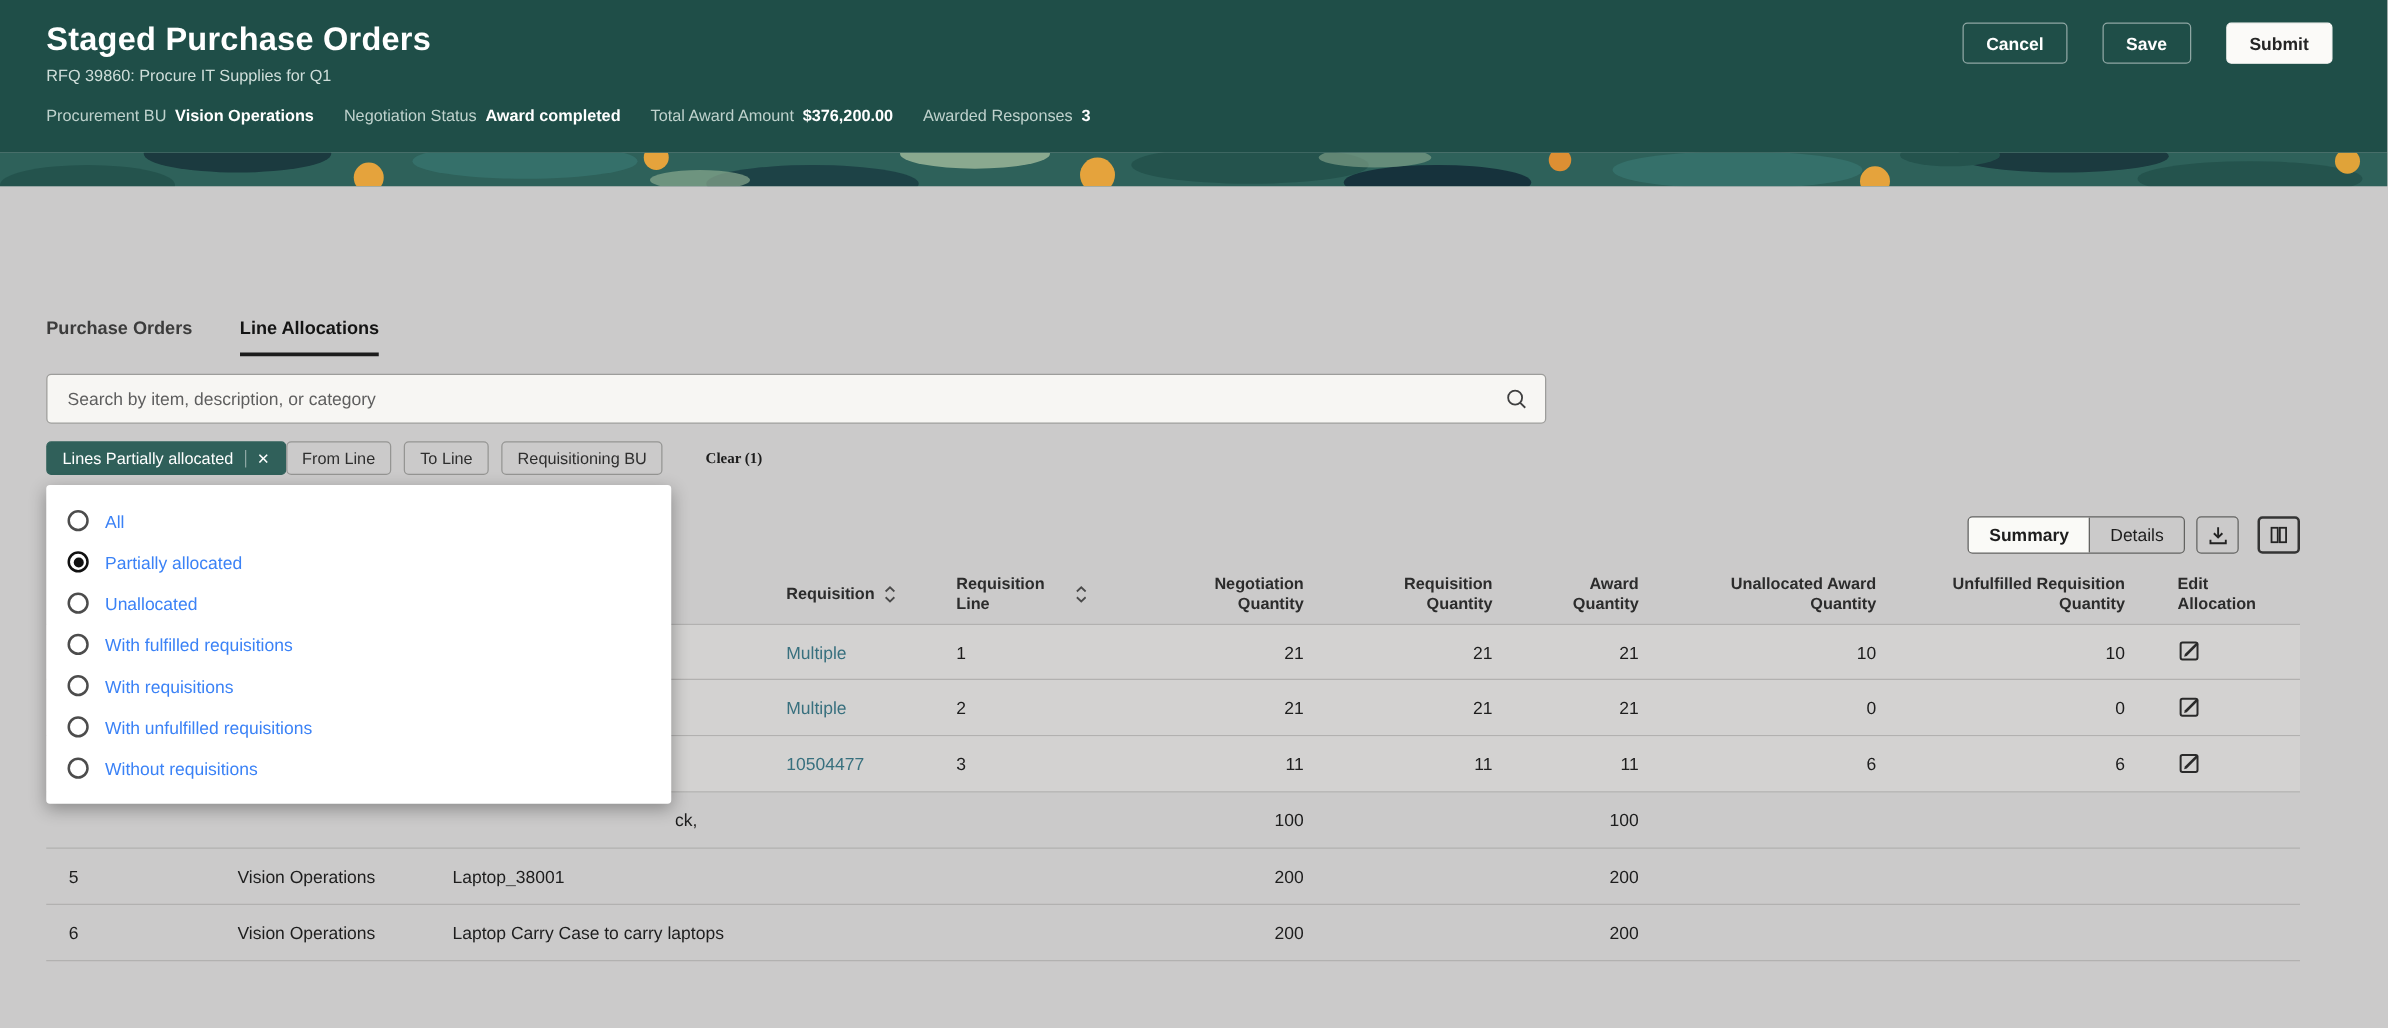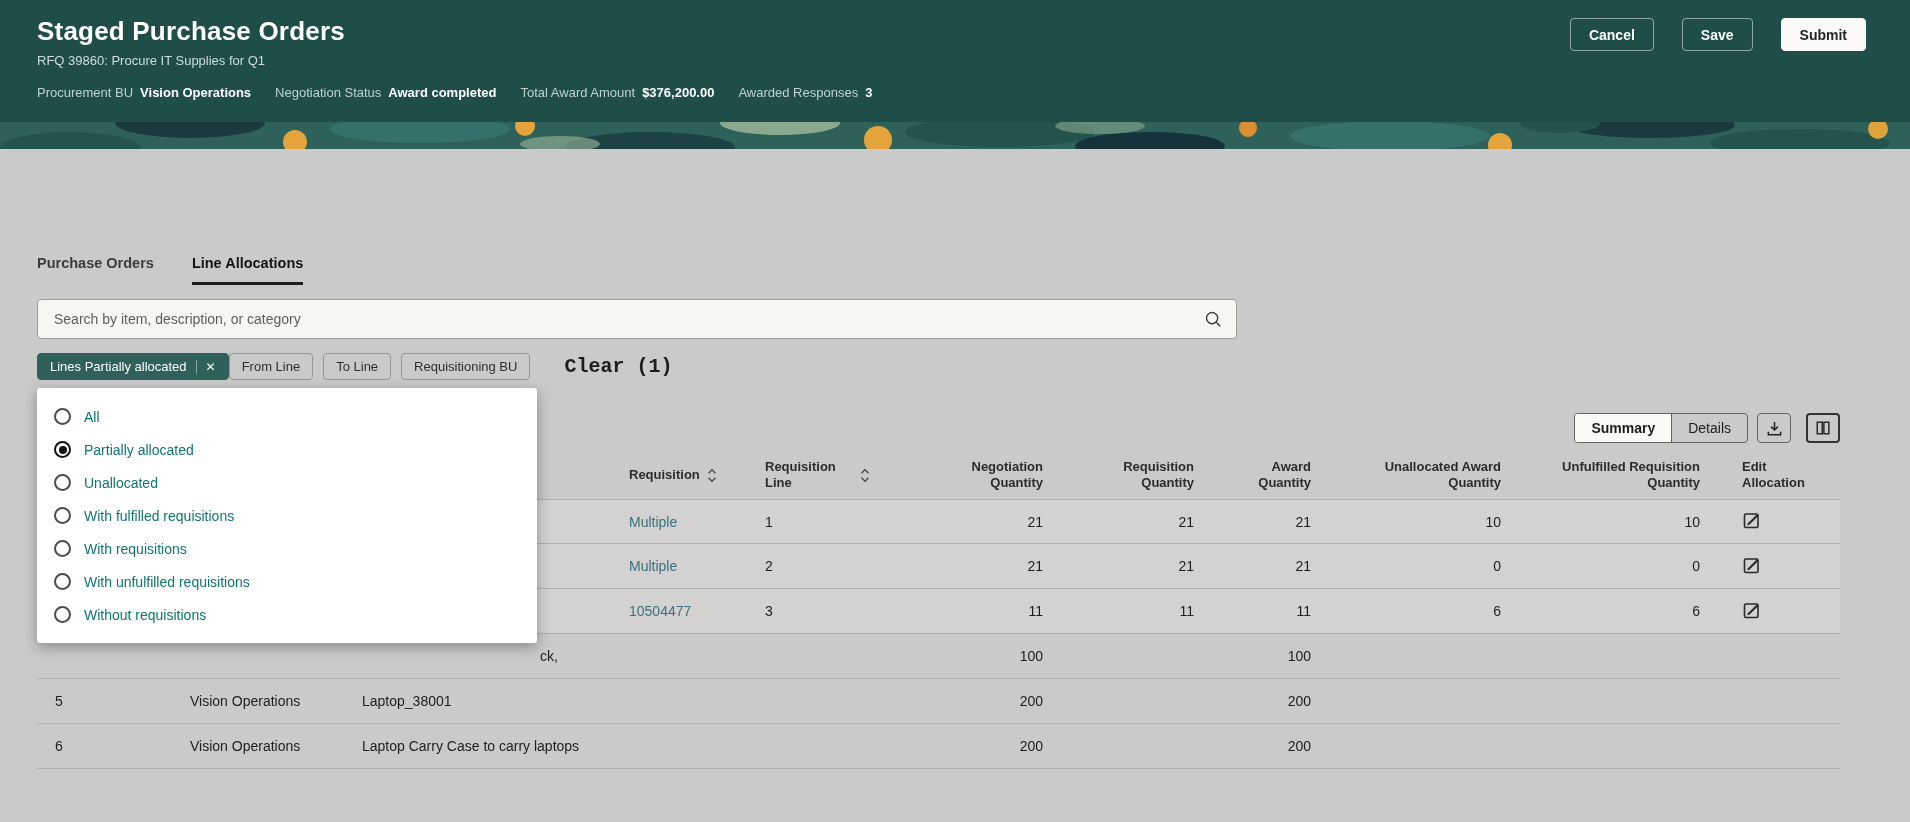--- a/index.html
+++ b/index.html
@@ -34,21 +34,21 @@
   .searchbar input{flex:1;border:none;outline:none;background:transparent;font-size:14px;font-family:inherit;color:#333}
   .searchbar input::placeholder{color:#5e5e5e}
   .search-icon{margin-left:12px;display:flex}
 
   .chips{margin-top:14px;display:flex;align-items:center;}
   .chips-extra{display:flex;align-items:center;gap:10px}
   .chip{height:27px;display:inline-flex;align-items:center;gap:9px;padding:0 12px;border-radius:4px;border:1px solid #959593;background:transparent;font-size:13px;color:#2e2e2e;font-family:inherit;cursor:pointer}
   .chip.selected{background:#30605a;border-color:#30605a;color:#fff}
   .chip-div{width:1px;height:14px;background:rgba(255,255,255,.45)}
   .chip-x{font-size:12px;line-height:1}
-  .clear-btn{margin-left:28px;background:none;border:none;font-family:Liberation Mono, monospace;font-weight:700;font-size:20px;color:#1c1c1c;cursor:pointer}
+  .clear-btn{margin-left:28px;background:none;border:none;font-family:Liberation Serif, serif;font-weight:700;font-size:12px;color:#1c1c1c;cursor:pointer}
 
   
   .table-toolbar{margin-top:33px;width:1803px;display:flex;justify-content:flex-end;align-items:center}
   .seg{display:flex;border:1px solid #636361;border-radius:4px;overflow:hidden;height:30px}
   .seg-btn{font-family:inherit;font-size:14px;padding:0 16px;border:none;background:transparent;cursor:pointer;color:#1d1d1d}
   .seg-btn + .seg-btn{border-left:1px solid #636361}
   .seg-btn.active{background:#fafaf7;font-weight:700}
   .icon-btn{width:34px;height:30px;border:1px solid #636361;border-radius:4px;background:transparent;display:flex;align-items:center;justify-content:center;cursor:pointer;padding:0}
   .icon-btn.dl{margin-left:9px}
   .icon-btn.cols{margin-left:15px;border-width:2px;border-color:#343434}
@@ -81,21 +81,21 @@
   .trow.r3 .c2{padding-left:178px}
   .link{color:#38707e;cursor:pointer}
   .edit-btn{background:none;border:none;padding:0;cursor:pointer;display:flex;align-items:center}
 
   
   .dropdown{position:absolute;left:37px;top:388px;width:500px;background:#fff;border-radius:3px;box-shadow:0 4px 14px rgba(0,0,0,.32);padding:12px 0;z-index:30}
   .dd-option{display:flex;align-items:center;gap:13px;padding:0 17px;height:33px;cursor:pointer}
   .radio{width:17px;height:17px;border:2px solid #4c4c4c;border-radius:50%;position:relative;flex:none}
   .radio.checked{border-color:#111}
   .radio.checked::after{content:"";position:absolute;inset:2.5px;background:#111;border-radius:50%}
-  .dd-label{font-size:14px;color:#0f766e}
+  .dd-label{font-size:14px;color:#3b82f6}
 </style>
 </head>
 <body>
 
 <div class="page">
 
   <header class="topbar">
     <h1>Staged Purchase Orders</h1>
     <div class="subtitle">RFQ 39860: Procure IT Supplies for Q1</div>
     <div class="meta-row">

